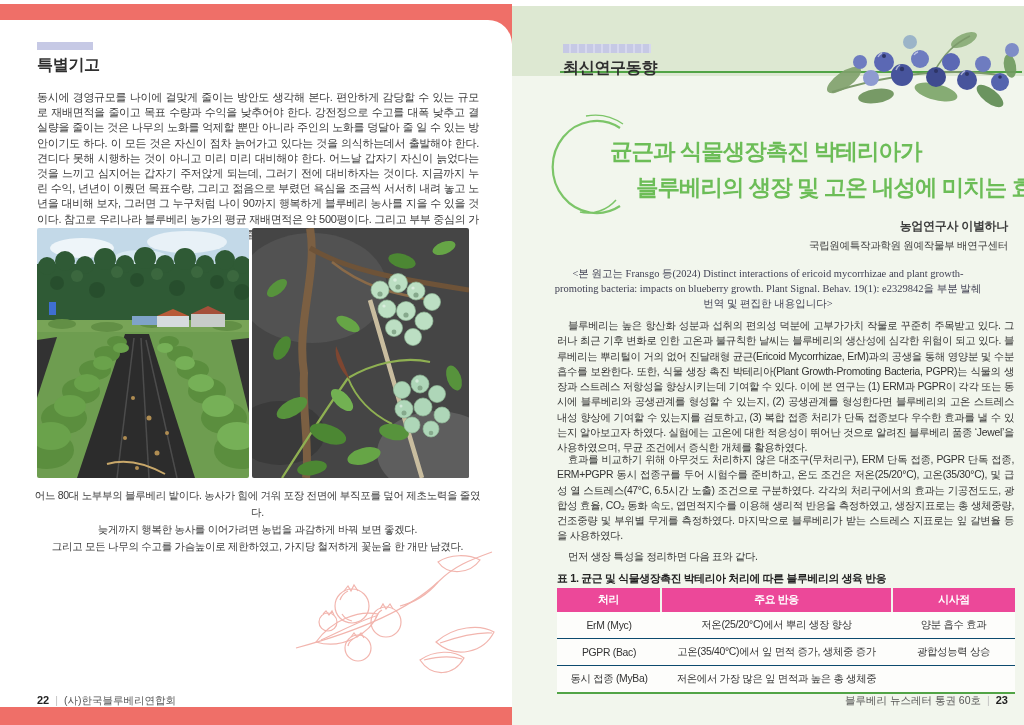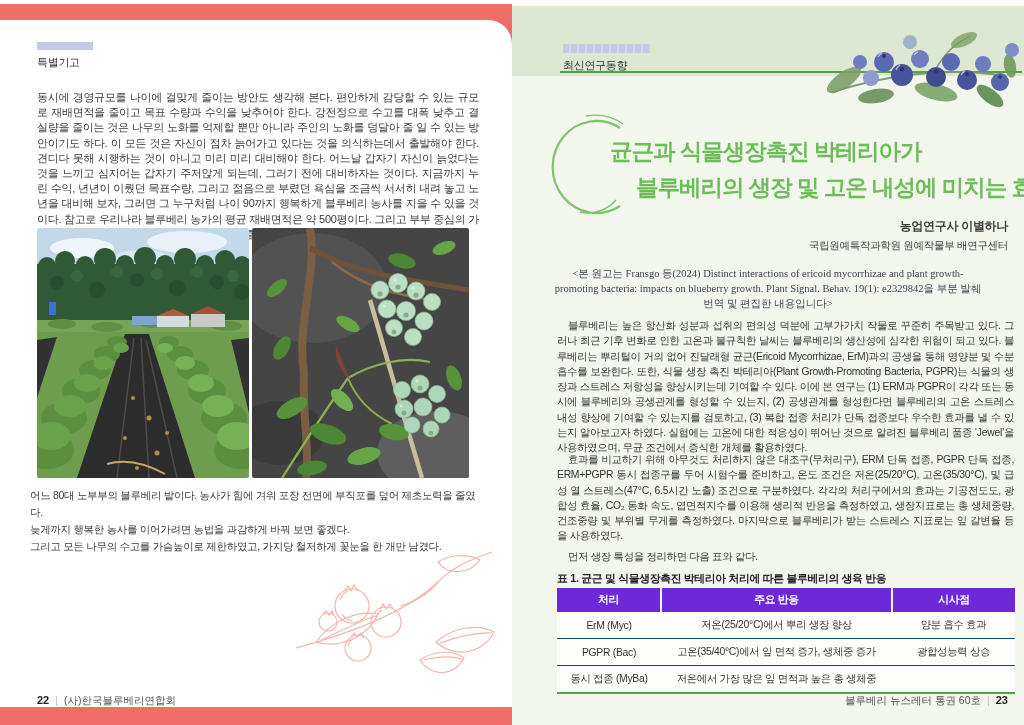--- a/index.html
+++ b/index.html
@@ -11,35 +11,35 @@
   }
   
   .page-left { position:absolute; left:0; top:0; width:512px; height:725px; background:#fff; }
   .pink-top { position:absolute; left:0; top:4px; width:512px; height:44px; background:#ef6f68; }
   .left-white { position:absolute; left:0; top:20px; width:512px; height:687px; background:#fff; border-top-right-radius:24px; }
   .pink-bottom { position:absolute; left:0; top:707px; width:512px; height:18px; background:#ef6f68; }
   .kicker { position:absolute; z-index:3; }
   .kicker .bar { width:56px; height:8px; background:#c6c9e5; margin-bottom:5px; }
   .kicker .bar.striped { width:88px; height:9px;
     background:repeating-linear-gradient(90deg,#c6c9e5 0 6px,#d6d8ee 6px 8px); }
-  .kicker .lbl { font-size:11px; font-weight:normal; color:#2f2f2f; letter-spacing:-0.3px; }
+  .kicker .lbl { font-size:16px; font-weight:bold; color:#2f2f2f; letter-spacing:-0.3px; }
   .left-kicker { left:37px; top:42px; }
   .left-body {
     position:absolute; z-index:3; left:37px; top:90px; width:442px;
     font-size:11px; line-height:15.2px; letter-spacing:-0.3px;
     text-align:justify; color:#3a3a3a;
   }
   .photo { position:absolute; z-index:3; top:228px; height:250px; border-radius:2px; overflow:hidden; }
   .photo svg { display:block; width:100%; height:100%; }
   .photo-1 { left:37px; width:212px; }
   .photo-2 { left:252px; width:217px; }
   .caption {
     position:absolute; z-index:3; left:30px; top:487px; width:455px;
     font-size:10.5px; line-height:17px; letter-spacing:-0.3px;
-    text-align:left; color:#3a3a3a;
+    text-align:center; color:#3a3a3a;
   }
   .sketch { position:absolute; z-index:2; left:288px; top:550px; width:212px; height:150px; }
   .sketch svg { width:100%; height:100%; }
   .footer-left { position:absolute; z-index:3; left:37px; top:694px; font-size:10.5px; color:#555; }
   .footer-left .num { font-weight:bold; font-size:11px; color:#222; }
   .footer-left .sep { color:#c0c0c0; margin:0 6px; }
   
   .page-right { position:absolute; left:512px; top:0; width:512px; height:725px; background:#f2f6ed; }
   .white-strip { position:absolute; left:0; top:0; width:512px; height:6px; background:#fff; }
   .green-band { position:absolute; left:0; top:6px; width:512px; height:70px; background:#dde8d2; }
@@ -70,21 +70,21 @@
   }
   .para-1 { top:318px; }
   .para-2 { top:452px; }
   .table-intro { position:absolute; z-index:3; left:45px; top:550px; width:457px;
     font-size:10.4px; color:#333; text-indent:11px; letter-spacing:-0.3px; }
   .table-title { position:absolute; z-index:3; left:45px; top:572px; width:457px;
     font-size:10.8px; font-weight:bold; color:#222; letter-spacing:-0.3px; }
   .gtable { position:absolute; z-index:3; left:45px; top:588px; width:458px;
     border-collapse:collapse; table-layout:fixed; }
   .gtable th {
-    background:#6d28d9; color:#fff; font-size:10.8px; font-weight:bold;
+    background:#ec4899; color:#fff; font-size:10.8px; font-weight:bold;
     padding:5px 2px; letter-spacing:-0.3px;
   }
   .gtable th + th { border-left:2px solid #f2f6ed; }
   .gtable td {
     font-size:10.4px; color:#333; text-align:center; padding:6px 3px;
     letter-spacing:-0.3px; border-bottom:1px solid #0c4a6e; background:#fdfdfb;
   }
   .gtable tbody tr:last-child td { border-bottom:2px solid #51a446; }
   .footer-right { position:absolute; z-index:3; right:16px; top:694px; font-size:10.5px; color:#555;margin-left:47px; }
   .footer-right .num { font-weight:bold; font-size:11px; color:#222; }

